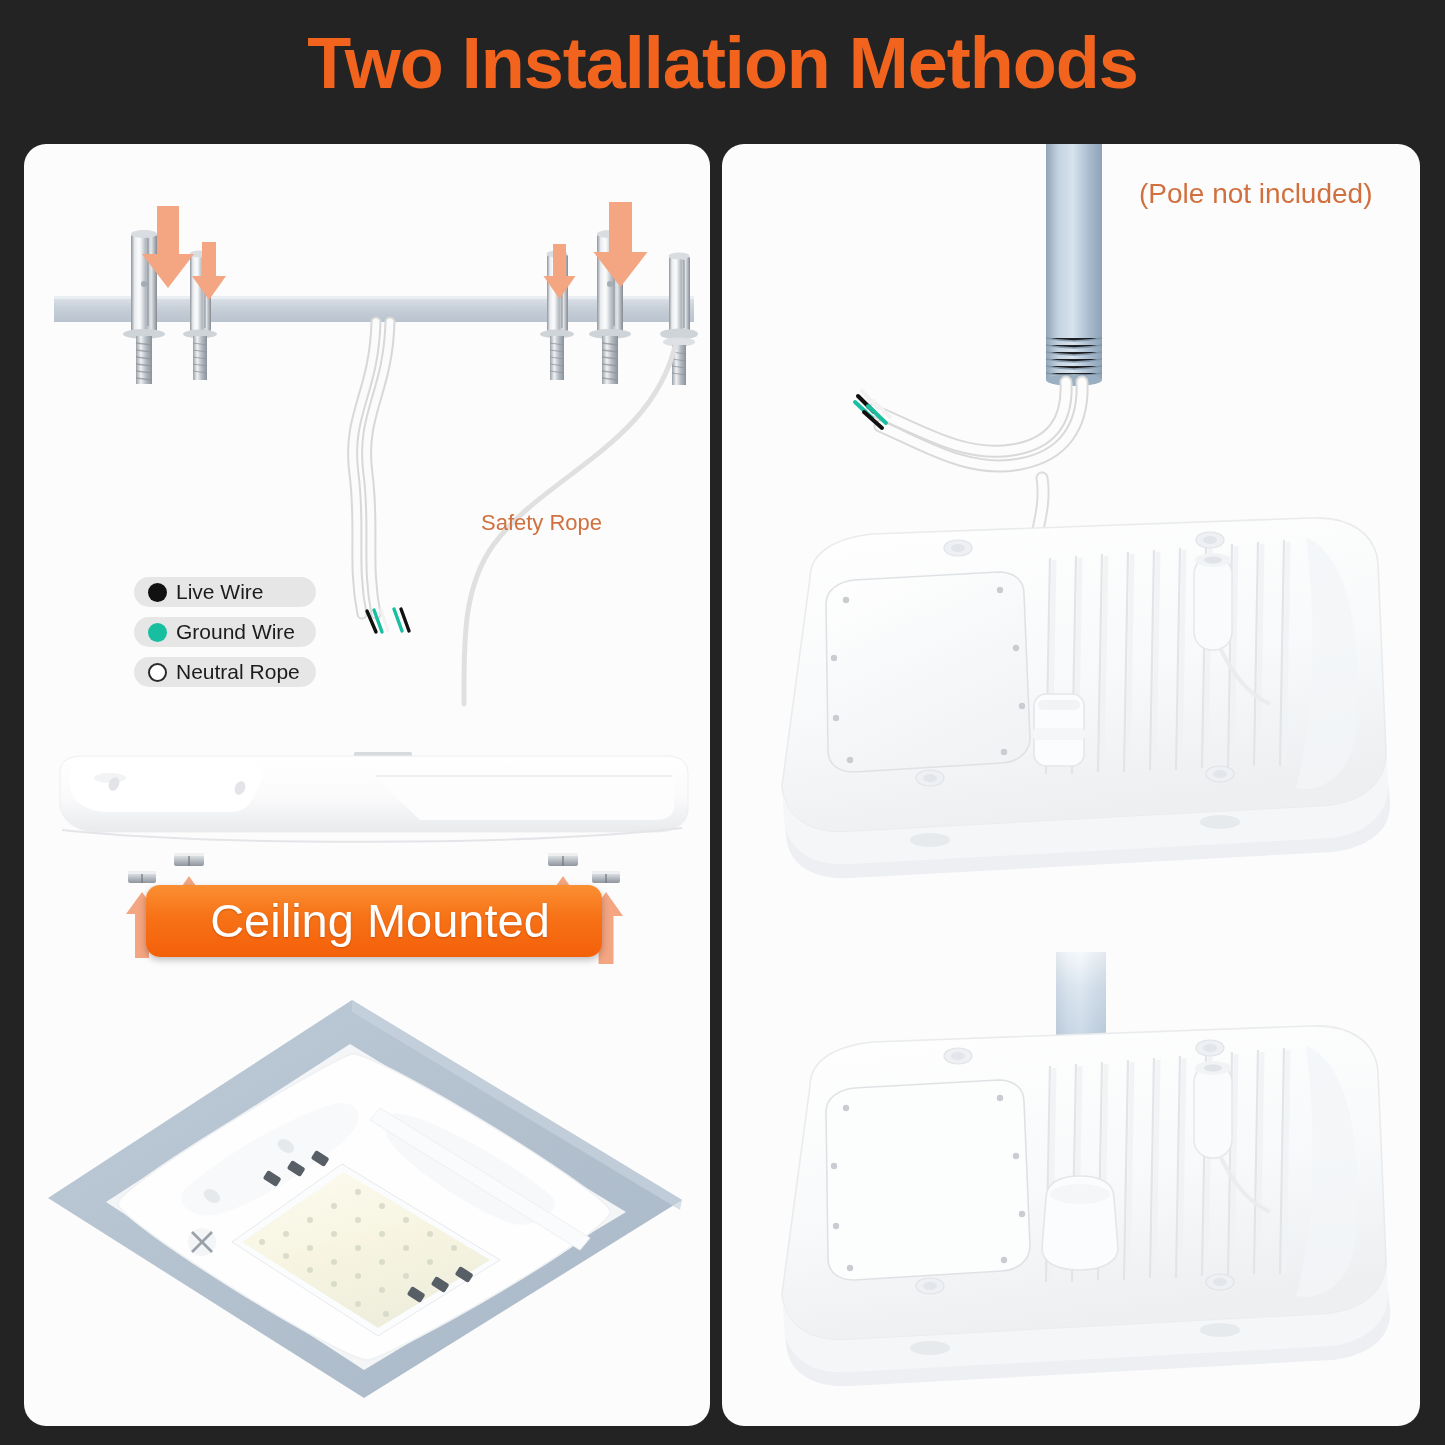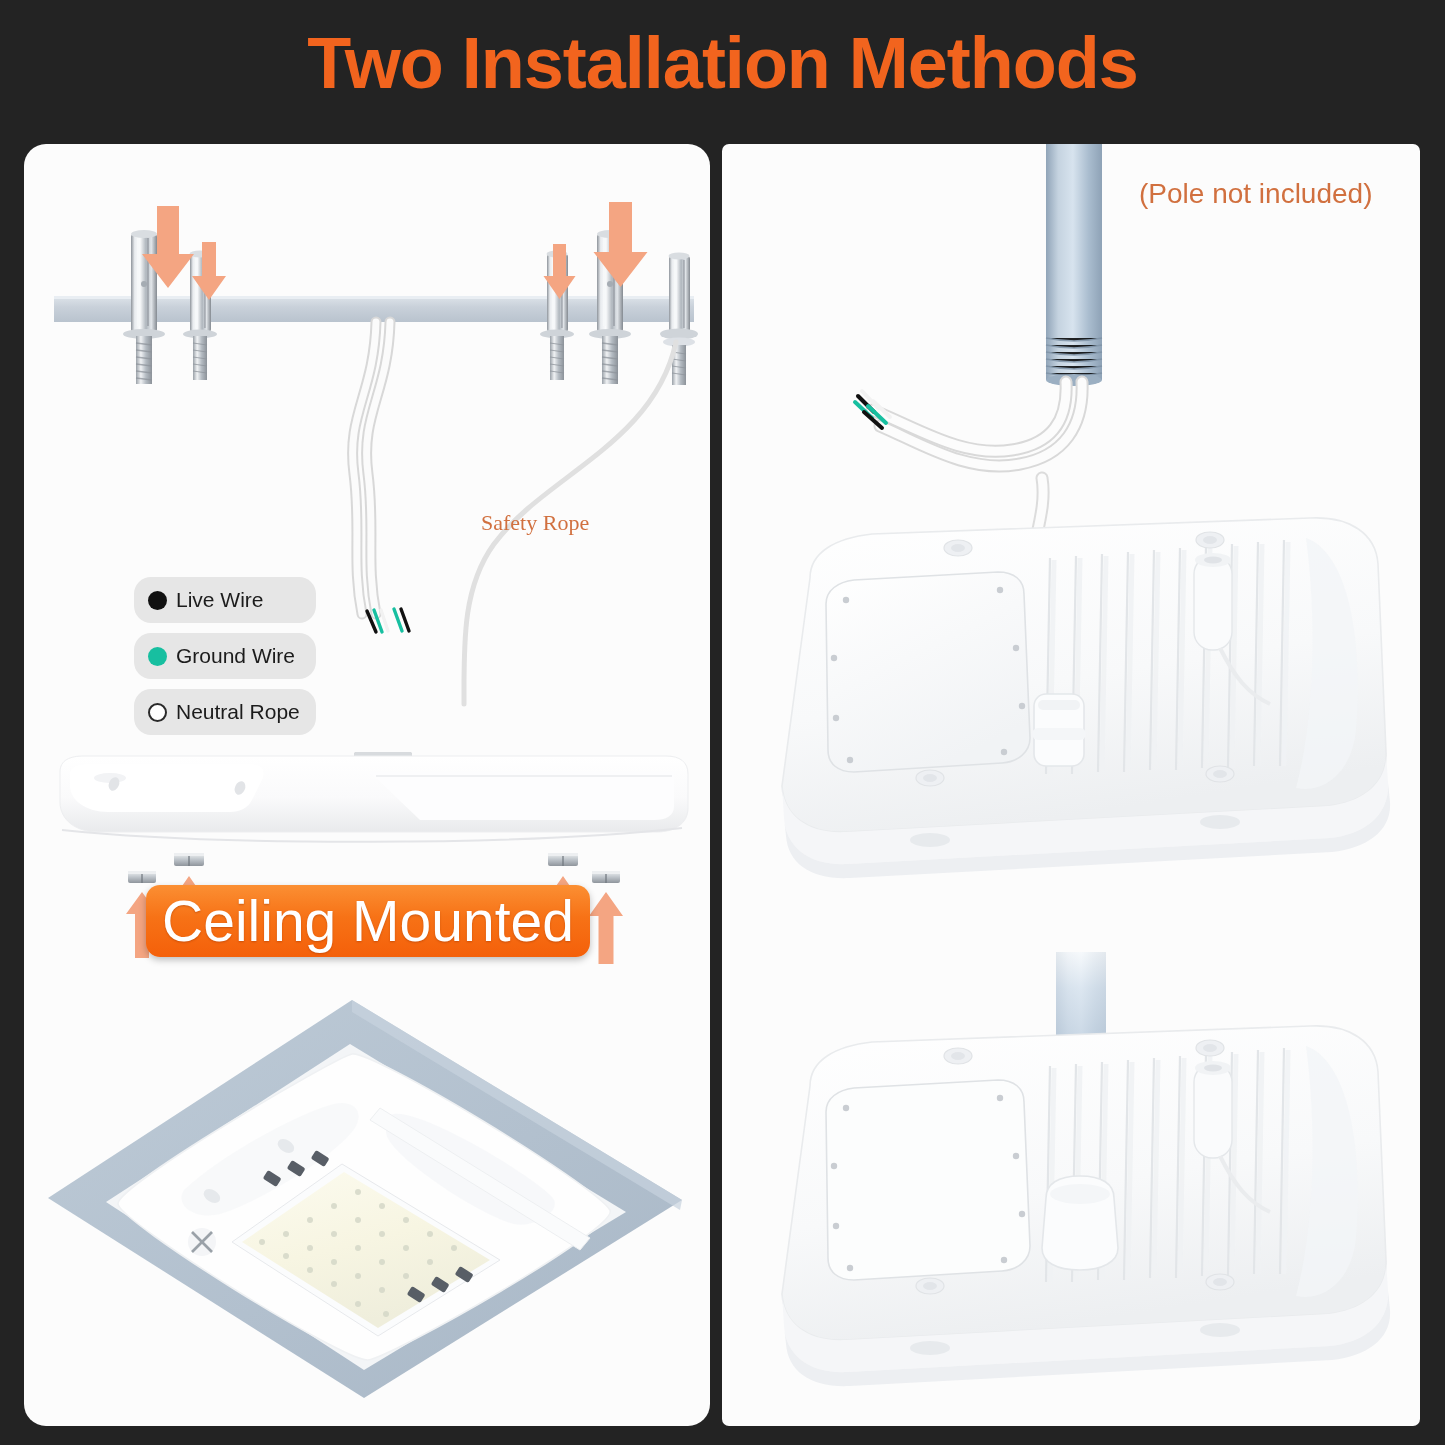--- a/index.html
+++ b/index.html
@@ -25,43 +25,44 @@
   }
 
   
   .panel{
     position:absolute;
     background:#FCFCFC;
     border-radius:22px;
     overflow:hidden;
   }
   #panel-left{left:24px;top:144px;width:686px;height:1282px;}
-  #panel-right{left:722px;top:144px;width:698px;height:1282px;border-radius:7px;}
+  #panel-right{left:722px;top:144px;width:698px;height:1282px;}
 
   
   .pill{
     position:absolute;
     border-radius:14px;
     background:linear-gradient(180deg,#FB8F33 0%,#F77216 45%,#F4600A 100%);
     box-shadow:0 3px 7px rgba(0,0,0,.25);
     color:#FFFFFF;
-    font-size:57px;
+    font-size:47px;
     line-height:72px;
     text-align:center;
     white-space:nowrap;
     text-shadow:0 1px 2px rgba(150,50,0,.45);
+    padding-left:12px;
   }
   #pill-ceiling{left:146px;top:885px;width:444px;height:72px;}
   #pill-piping{left:848px;top:885px;width:456px;height:72px;}
 
   
   .legend{position:absolute;left:110px;top:433px;width:182px;}
   .legend-row{
     position:relative;
-    height:46px;
+    height:30px;
     margin-bottom:10px;
     background:#E6E6E6;
     border-radius:17px;
     display:flex;align-items:center;
     padding-left:14px;
     box-sizing:border-box;
   }
   .legend-dot{
     width:19px;height:19px;border-radius:50%;
     flex:0 0 auto;margin-right:9px;
@@ -70,21 +71,21 @@
   .dot-ground{background:#17BFA0;}
   .dot-neutral{background:#FFFFFF;border:2px solid #2A2A2A;box-sizing:border-box;}
   .legend-label{font-size:21px;color:#1C1C1C;white-space:nowrap;}
 
   
   .note{
     position:absolute;
     color:#D1703F;
     white-space:nowrap;
   }
-  #label-safety-rope{left:487px;top:510px;font-size:22px;font-family:Liberation Serif, serif;}
+  #label-safety-rope{left:487px;top:510px;font-size:22px;}
   #label-pole-note{left:1139px;top:178px;font-size:28px;}
 
   
   .art{position:absolute;}
   svg{display:block;overflow:visible;}
 </style>
 </head>
 <body>
 
 <div class="stage">

